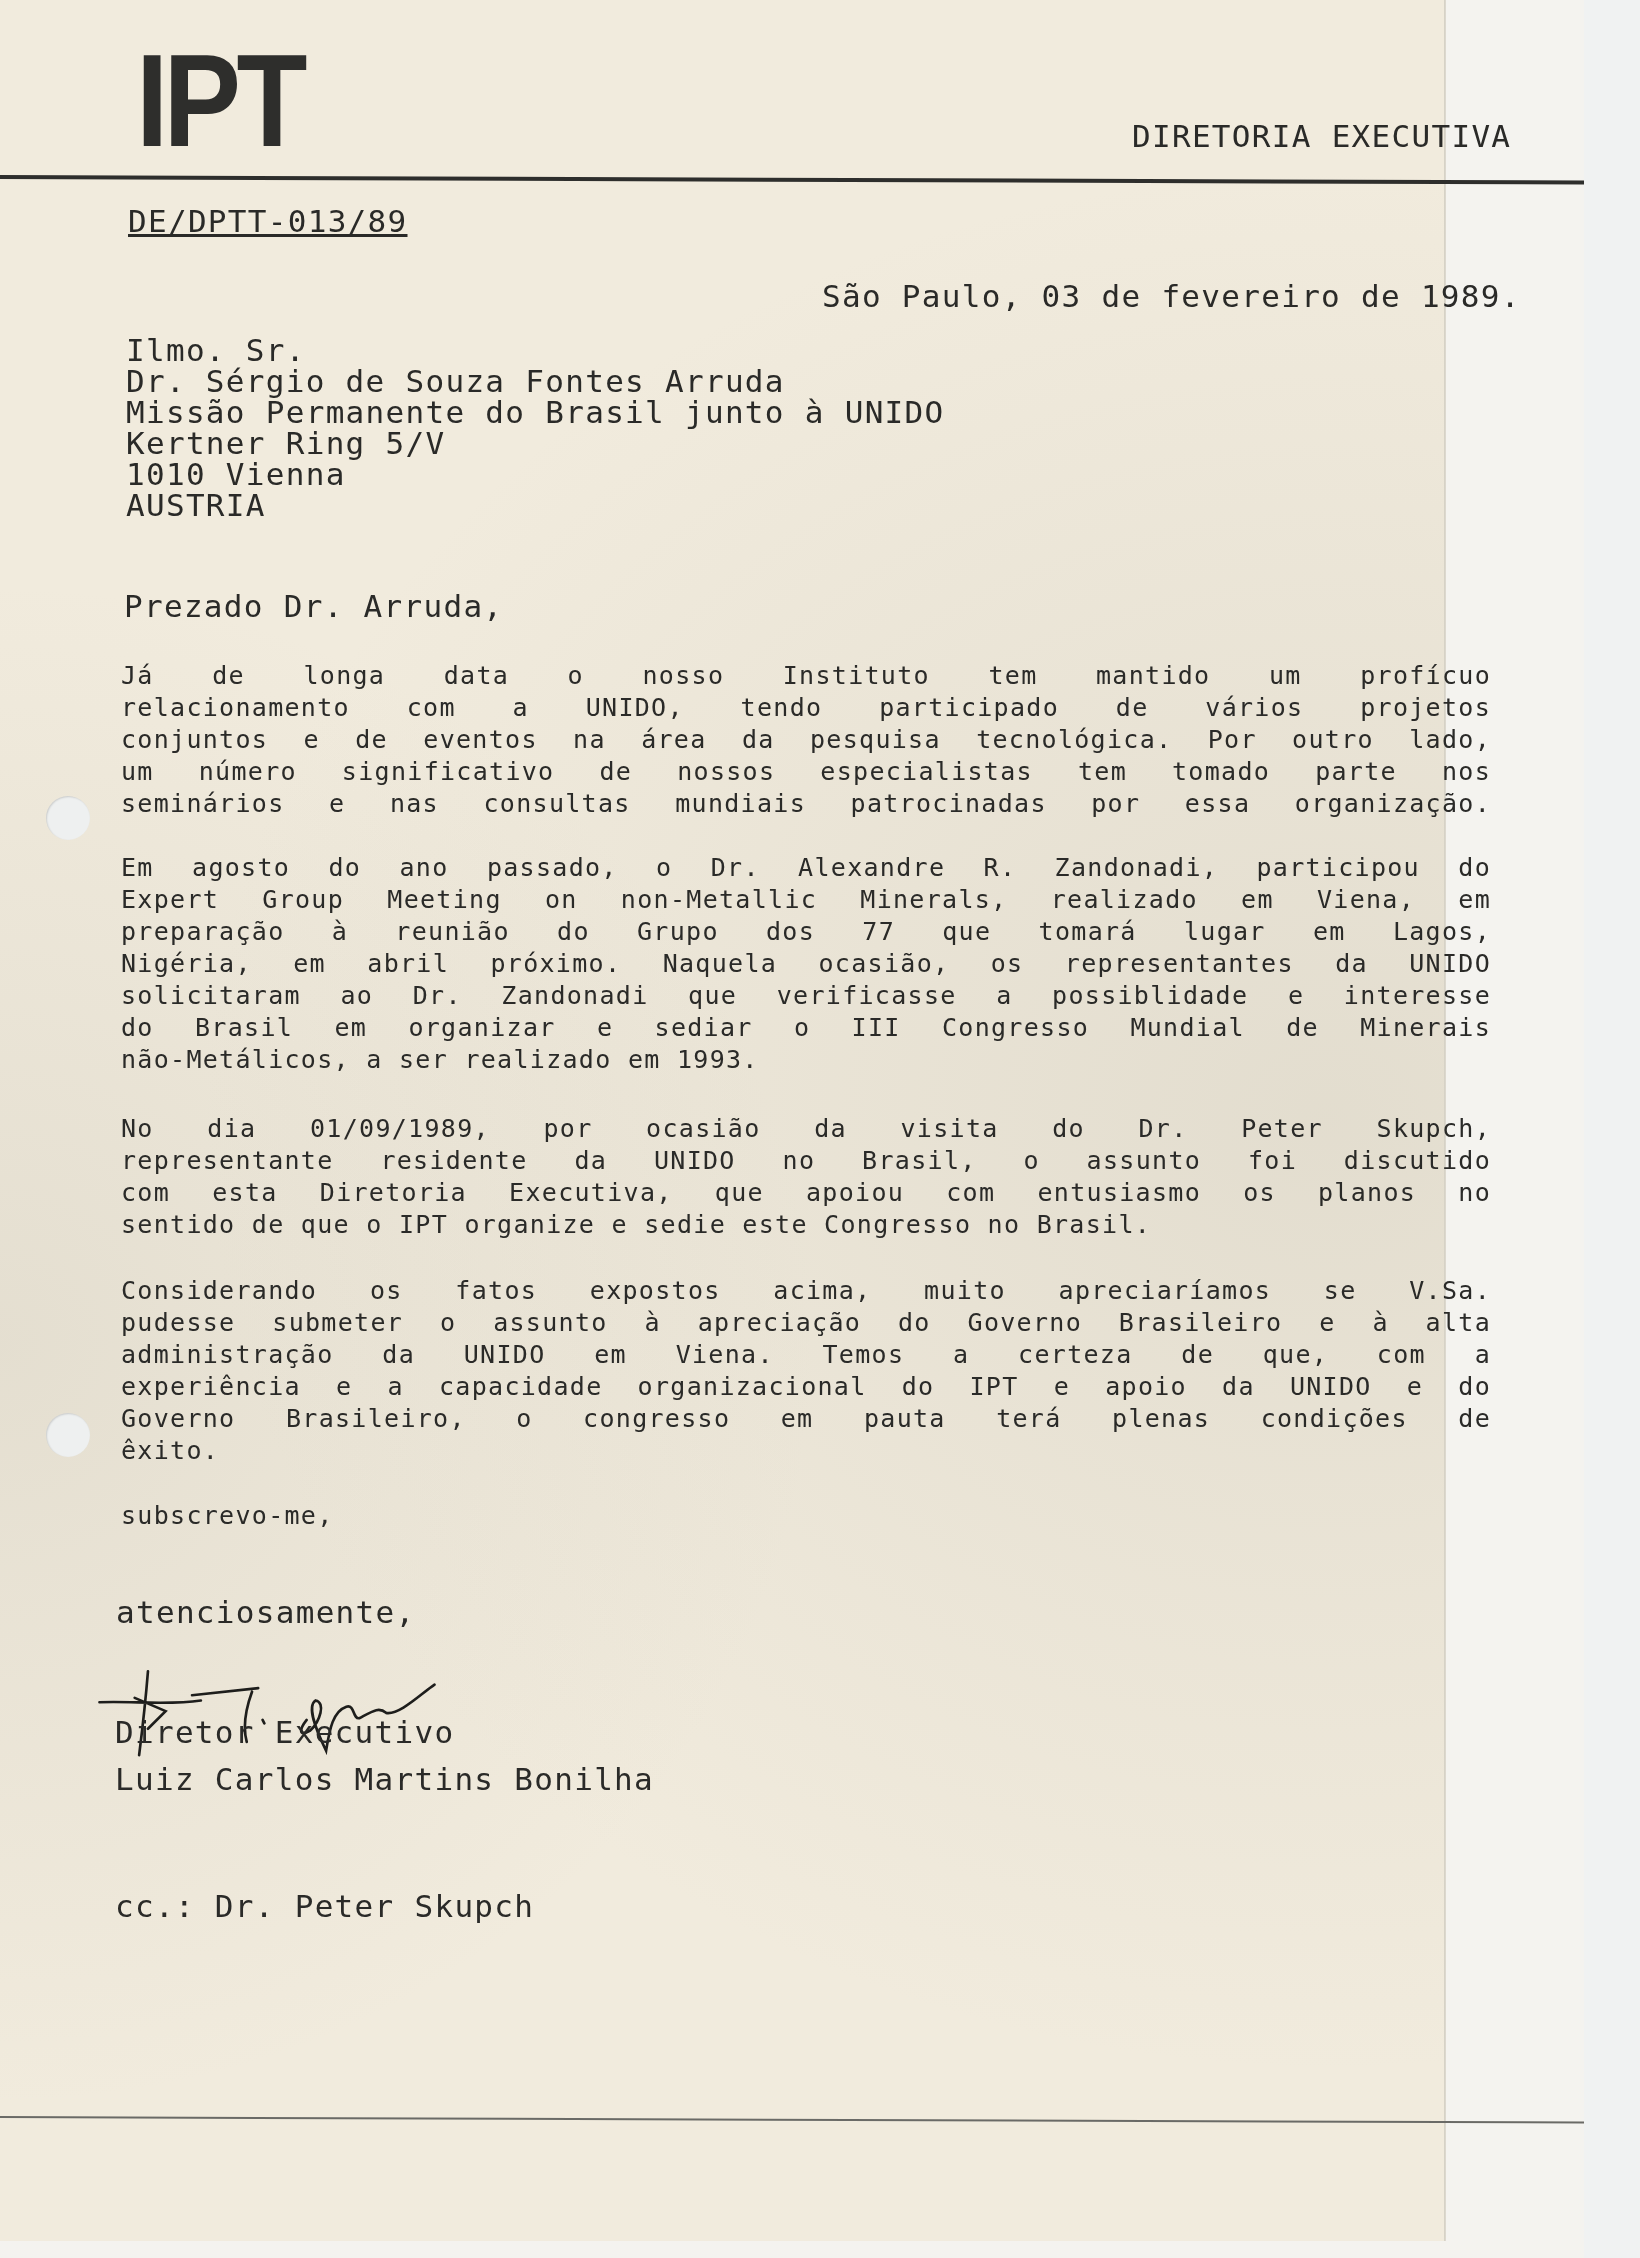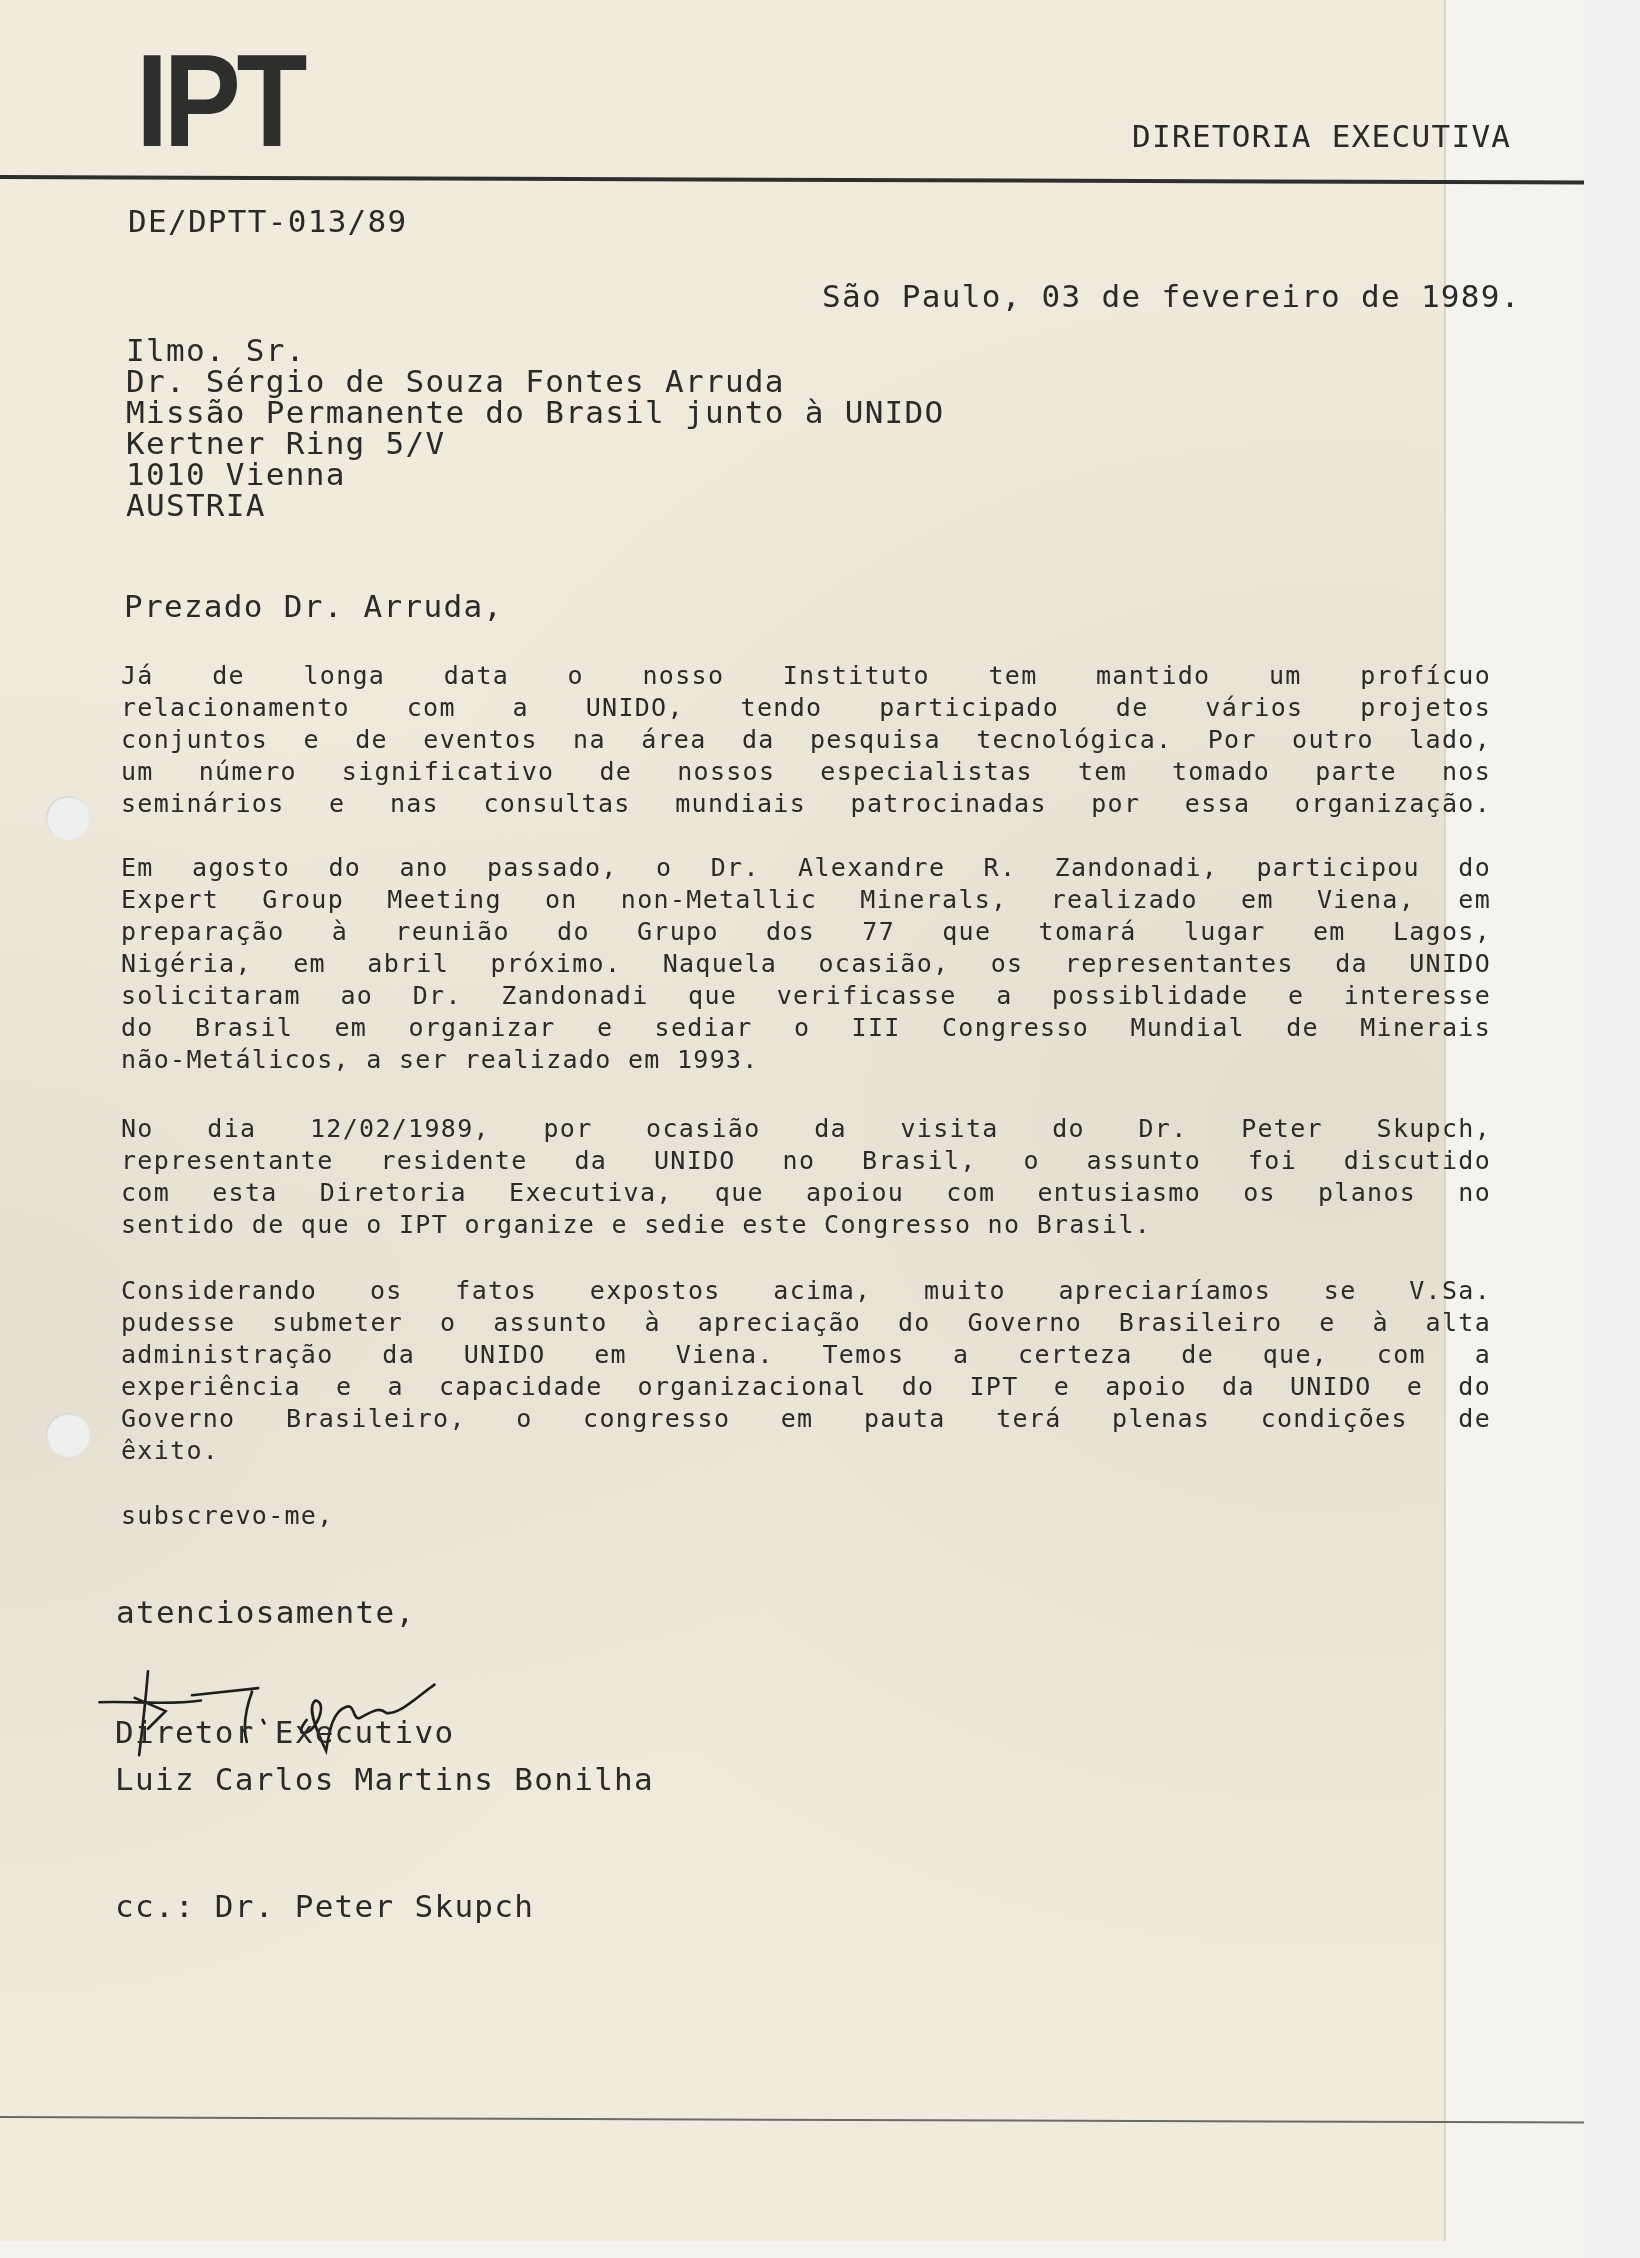--- a/index.html
+++ b/index.html
@@ -118,21 +118,21 @@
   </style>
 </head>
 <body>
 
 <div class="paper">
 
   <div class="logo">IPT</div>
   <div class="t dept">DIRETORIA EXECUTIVA</div>
   <div class="hr-top"></div>
 
-  <div class="t" style="left:128px; top:206px;">DE/DPTT-013/89</div>
+  <div class="t" style="left:128px; top:206px;text-decoration:underline;">DE/DPTT-013/89</div>
   <div class="t" style="left:822px; top:281px;">São Paulo, 03 de fevereiro de 1989.</div>
 
   <div>
     <div class="t" style="left:126px; top:335px;">Ilmo. Sr.</div>
     <div class="t" style="left:126px; top:366px;">Dr. Sérgio de Souza Fontes Arruda</div>
     <div class="t" style="left:126px; top:397px;">Missão Permanente do Brasil junto à UNIDO</div>
     <div class="t" style="left:126px; top:428px;">Kertner Ring 5/V</div>
     <div class="t" style="left:126px; top:459px;">1010 Vienna</div>
     <div class="t" style="left:126px; top:490px;">AUSTRIA</div>
   </div>
@@ -151,21 +151,21 @@
     <span class="line">Em agosto do ano passado, o Dr. Alexandre R. Zandonadi, participou do</span>
     <span class="line">Expert Group Meeting on non-Metallic Minerals, realizado em Viena, em</span>
     <span class="line">preparação à reunião do Grupo dos 77 que tomará lugar em Lagos,</span>
     <span class="line">Nigéria, em abril próximo. Naquela ocasião, os representantes da UNIDO</span>
     <span class="line">solicitaram ao Dr. Zandonadi que verificasse a possiblidade e interesse</span>
     <span class="line">do Brasil em organizar e sediar o III Congresso Mundial de Minerais</span>
     <span class="line last">não-Metálicos, a ser realizado em 1993.</span>
   </div>
 
   <div class="para" style="top:1113px;">
-    <span class="line">No dia 12/02/1989, por ocasião da visita do Dr. Peter Skupch,</span>
+    <span class="line">No dia 01/09/1989, por ocasião da visita do Dr. Peter Skupch,</span>
     <span class="line">representante residente da UNIDO no Brasil, o assunto foi discutido</span>
     <span class="line">com esta Diretoria Executiva, que apoiou com entusiasmo os planos no</span>
     <span class="line last">sentido de que o IPT organize e sedie este Congresso no Brasil.</span>
   </div>
 
   <div class="para" style="top:1275px;">
     <span class="line">Considerando os fatos expostos acima, muito apreciaríamos se V.Sa.</span>
     <span class="line">pudesse submeter o assunto à apreciação do Governo Brasileiro e à alta</span>
     <span class="line">administração da UNIDO em Viena. Temos a certeza de que, com a</span>
     <span class="line">experiência e a capacidade organizacional do IPT e apoio da UNIDO e do</span>

